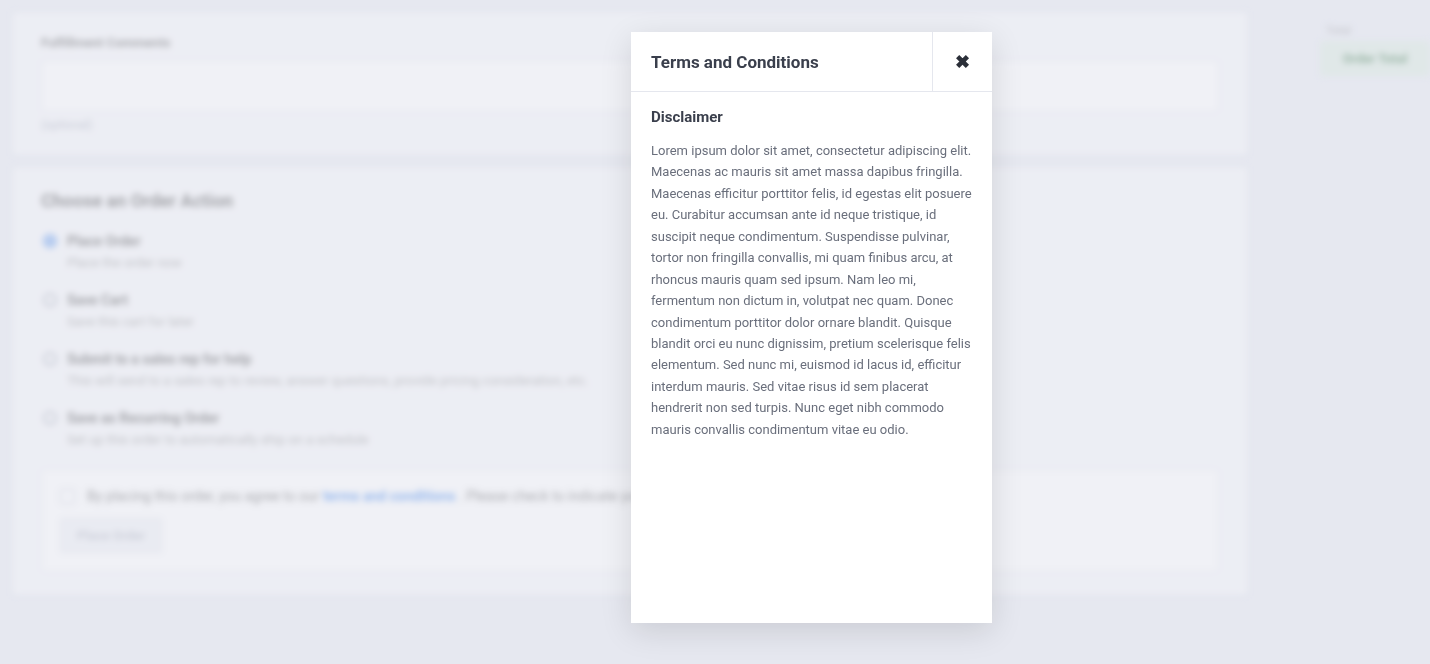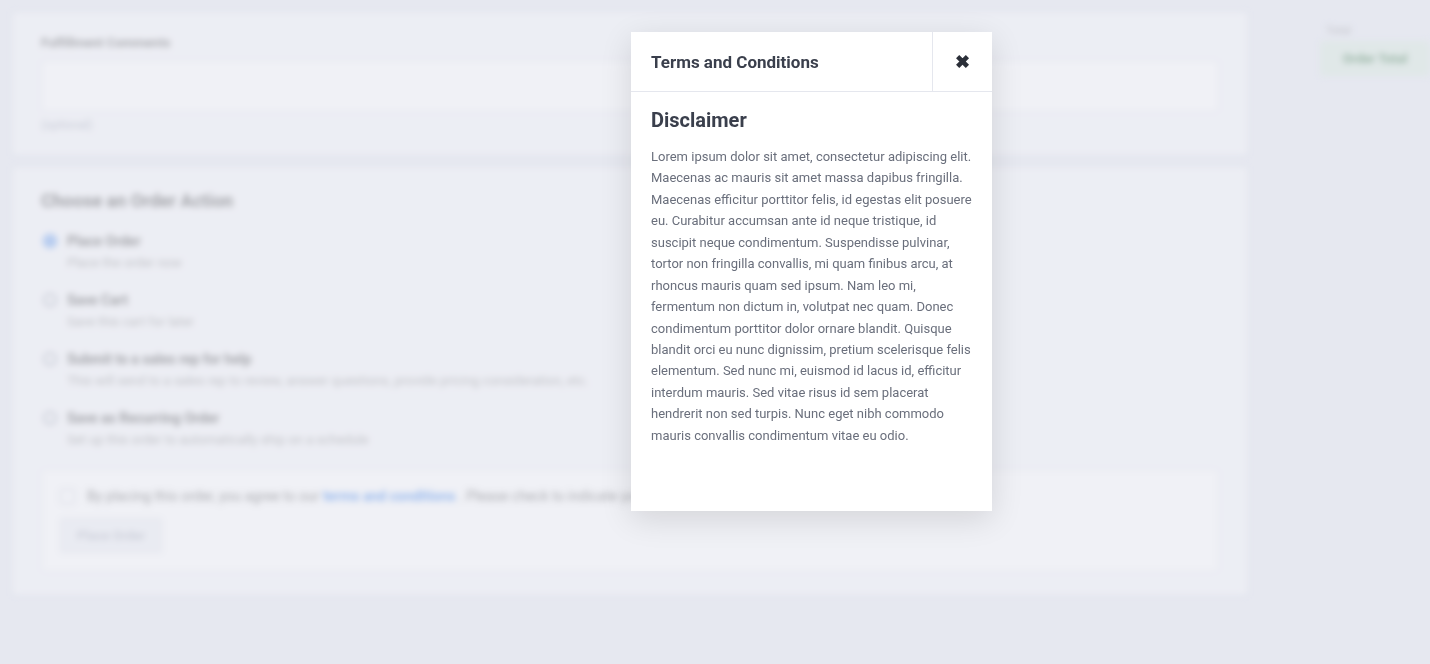--- a/index.html
+++ b/index.html
@@ -119,21 +119,21 @@
   .overlay {
     position: absolute;
     inset: 0;
     background: rgba(230,232,240,0.6);
   }
   .modal {
     position: absolute;
     top: 32px;
     left: 631px;
     width: 361px;
-    height: 479px;
+    height: 591px;
     background: #fff;
     box-shadow: 0 8px 30px rgba(0,0,0,0.12);
     display: flex;
     flex-direction: column;
   }
   .modal-header {
     display: flex;
     align-items: stretch;
     border-bottom: 1px solid #e5e7ee;
     height: 60px;
@@ -157,21 +157,21 @@
     font-weight: 700;
     color: #2b2f38;
     cursor: pointer;
   }
   .modal-body {
     flex: 1;
     overflow-y: scroll;
     padding: 16px 20px 20px 20px;
   }
   .modal-body h4 {
-    font-size: 20px;
+    font-size: 15px;
     font-weight: 700;
     color: #3a3f4c;
     margin-bottom: 14px;
   }
   .modal-body p {
     font-size: 13px;
     line-height: 1.65;
     color: #6a6f7c;
   }
   .filler { height: 400px; }

